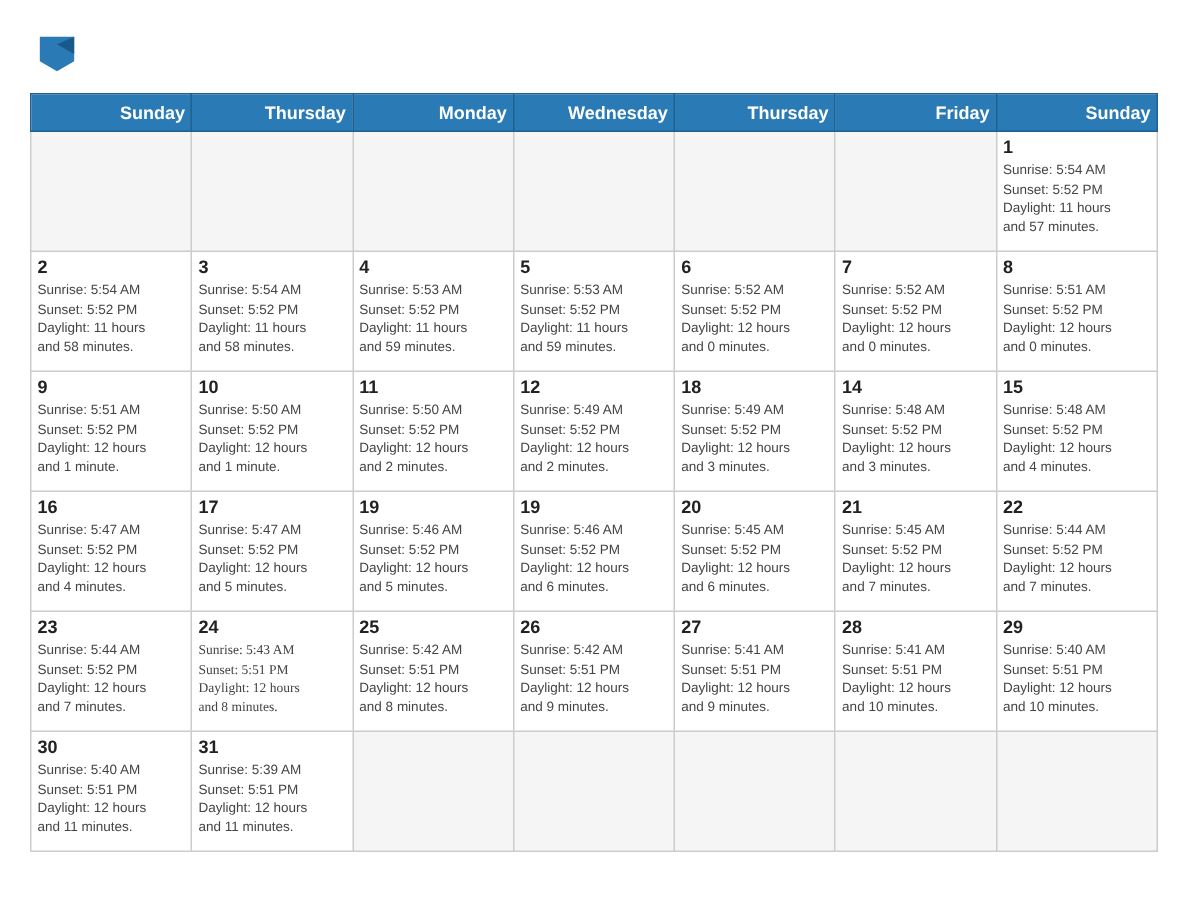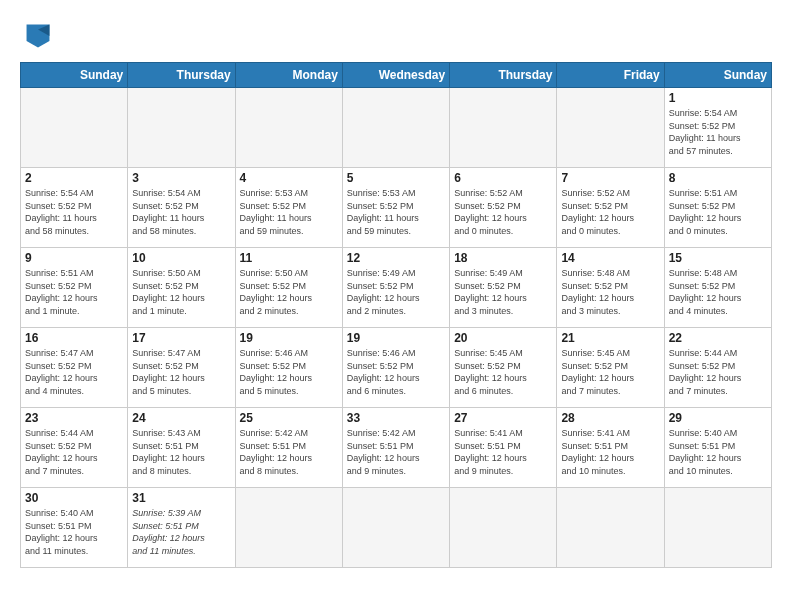--- a/index.html
+++ b/index.html
@@ -301,34 +301,34 @@
         <tr>
           <td>
             <span class="day-num">23</span>
             <div class="day-info" style="white-space: pre-line;">Sunrise: 5:44 AM
 Sunset: 5:52 PM
 Daylight: 12 hours
 and 7 minutes.</div>
           </td>
           <td>
             <span class="day-num">24</span>
-            <div class="day-info" style="white-space: pre-line;">Sunrise: 5:43 AM
+            <div class="day-info" style="white-space: pre-line; font-family: Liberation Serif, serif;">Sunrise: 5:43 AM
 Sunset: 5:51 PM
 Daylight: 12 hours
 and 8 minutes.</div>
           </td>
           <td>
             <span class="day-num">25</span>
             <div class="day-info" style="white-space: pre-line;">Sunrise: 5:42 AM
 Sunset: 5:51 PM
 Daylight: 12 hours
 and 8 minutes.</div>
           </td>
           <td>
-            <span class="day-num">33</span>
+            <span class="day-num">26</span>
             <div class="day-info" style="white-space: pre-line;">Sunrise: 5:42 AM
 Sunset: 5:51 PM
 Daylight: 12 hours
 and 9 minutes.</div>
           </td>
           <td>
             <span class="day-num">27</span>
             <div class="day-info" style="white-space: pre-line;">Sunrise: 5:41 AM
 Sunset: 5:51 PM
 Daylight: 12 hours
@@ -352,21 +352,21 @@
         <tr>
           <td>
             <span class="day-num">30</span>
             <div class="day-info" style="white-space: pre-line;">Sunrise: 5:40 AM
 Sunset: 5:51 PM
 Daylight: 12 hours
 and 11 minutes.</div>
           </td>
           <td>
             <span class="day-num">31</span>
-            <div class="day-info" style="white-space: pre-line; font-style: italic;">Sunrise: 5:39 AM
+            <div class="day-info" style="white-space: pre-line;">Sunrise: 5:39 AM
 Sunset: 5:51 PM
 Daylight: 12 hours
 and 11 minutes.</div>
           </td>
           <td class="empty"></td>
           <td class="empty"></td>
           <td class="empty"></td>
           <td class="empty"></td>
           <td class="empty"></td>
         </tr>

